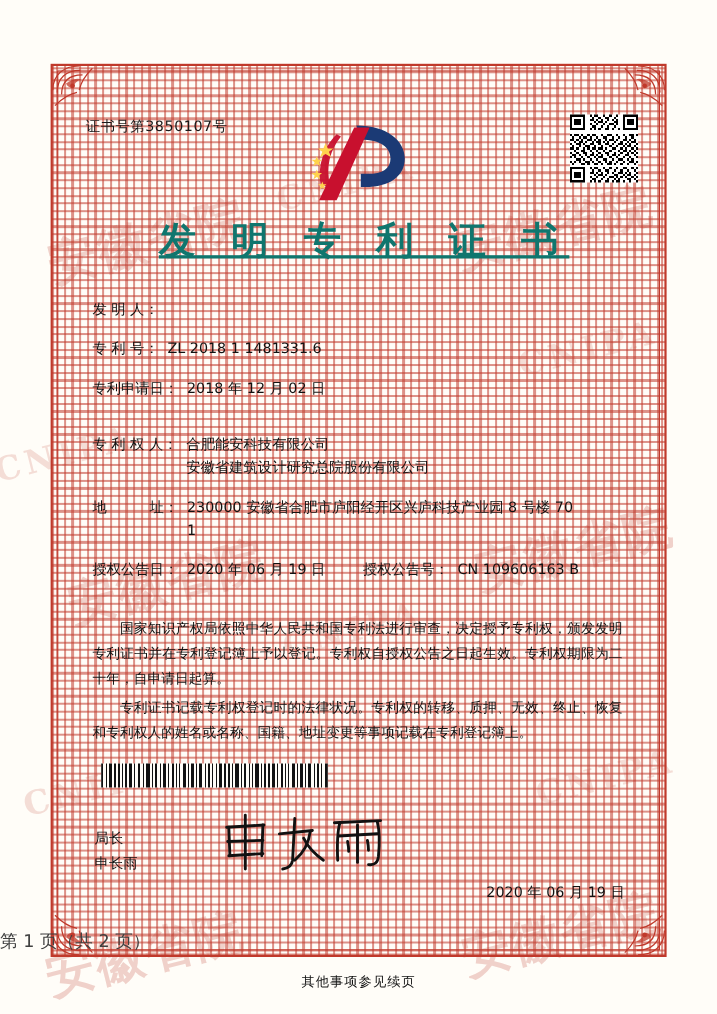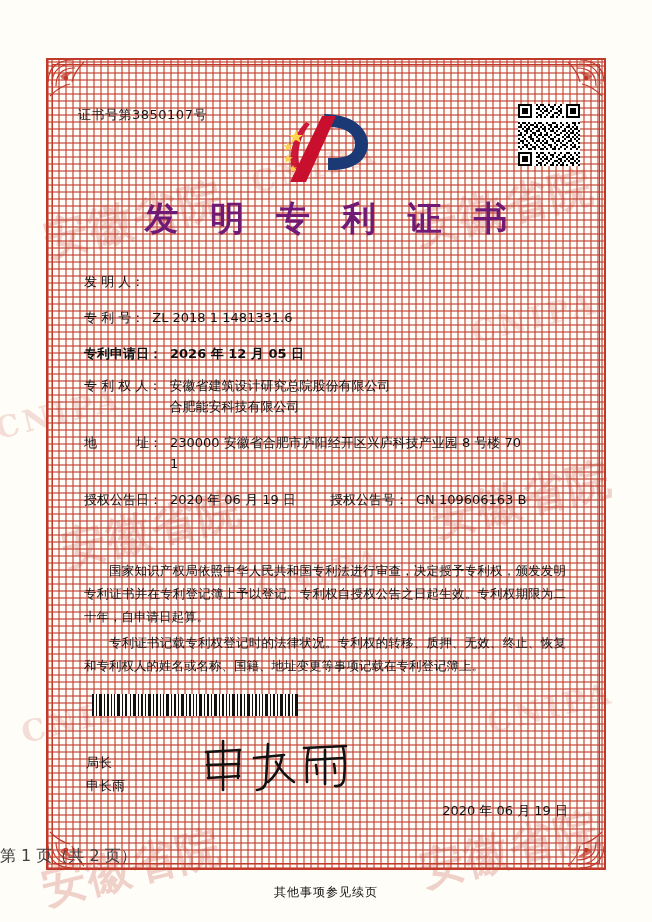--- a/index.html
+++ b/index.html
@@ -109,22 +109,23 @@
   .title {
     position: absolute;
     left: 0;
     right: 0;
     top: 196px;
     text-align: center;
     font-family: "DejaVu Serif", "Liberation Serif", serif;
     font-size: 34px;
     font-weight: bold;
     letter-spacing: 10px;
-    color: #701a75;
+    color: #0f766e;
     text-indent: 10px;
+    text-decoration: underline;
   }
 
   
   .fields {
     position: absolute;
     left: 84px;
     top: 272px;
     width: 488px;
     font-size: 13px;
     color: #111;
@@ -574,30 +575,30 @@
 
     <div class="row">
       <span class="lbl">发 明 人：</span>
     </div>
 
     <div class="row">
       <span class="lbl">专 利 号：</span>
       <span class="val">ZL 2018 1 1481331.6</span>
     </div>
 
-    <div class="row" style="margin-bottom:12px;font-weight:bold;">
+    <div class="row" style="margin-bottom:31px;">
       <span class="lbl">专利申请日：</span>
-      <span class="val">2026 年 12 月 05 日</span>
+      <span class="val">2018 年 12 月 02 日</span>
     </div>
 
     <div class="row">
       <span class="lbl">专 利 权 人：</span>
       <span class="val">
+        <span class="val2">合肥能安科技有限公司</span>
         <span class="val2">安徽省建筑设计研究总院股份有限公司</span>
-        <span class="val2">合肥能安科技有限公司</span>
       </span>
     </div>
 
     <div class="row">
       <span class="lbl">地　　　址：</span>
       <span class="val">
         <span class="val2">230000 安徽省合肥市庐阳经开区兴庐科技产业园 8 号楼 70</span>
         <span class="val2">1</span>
       </span>
     </div>

